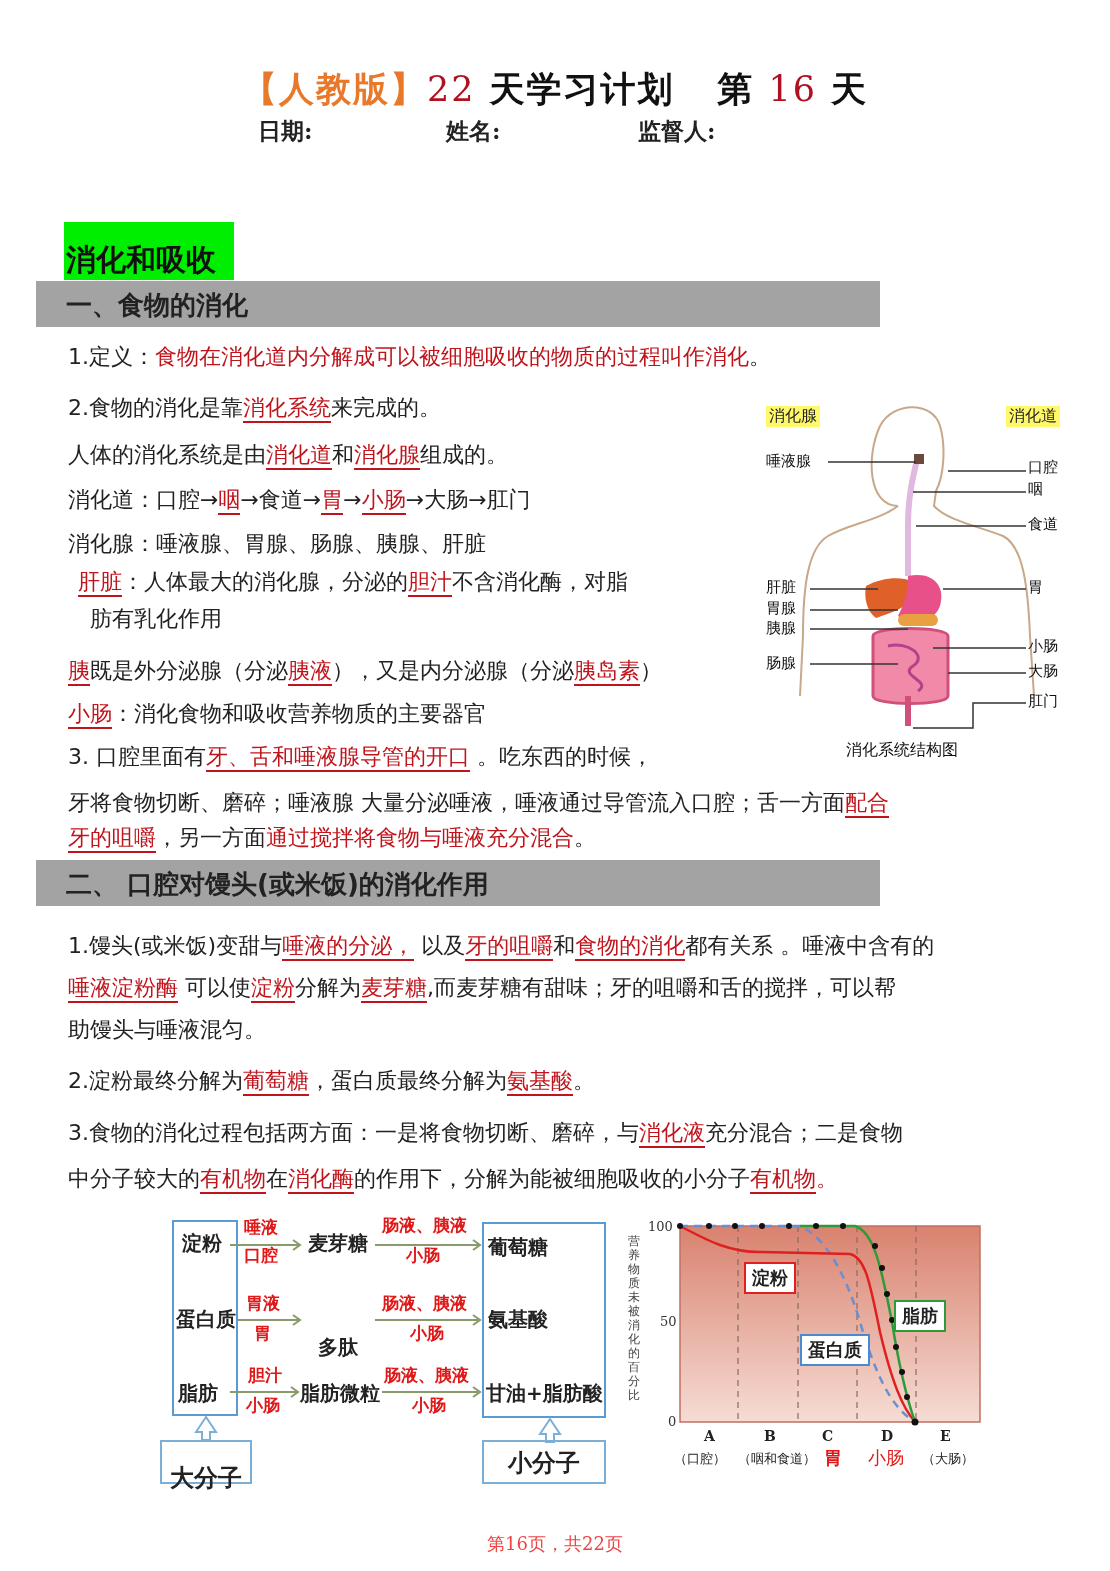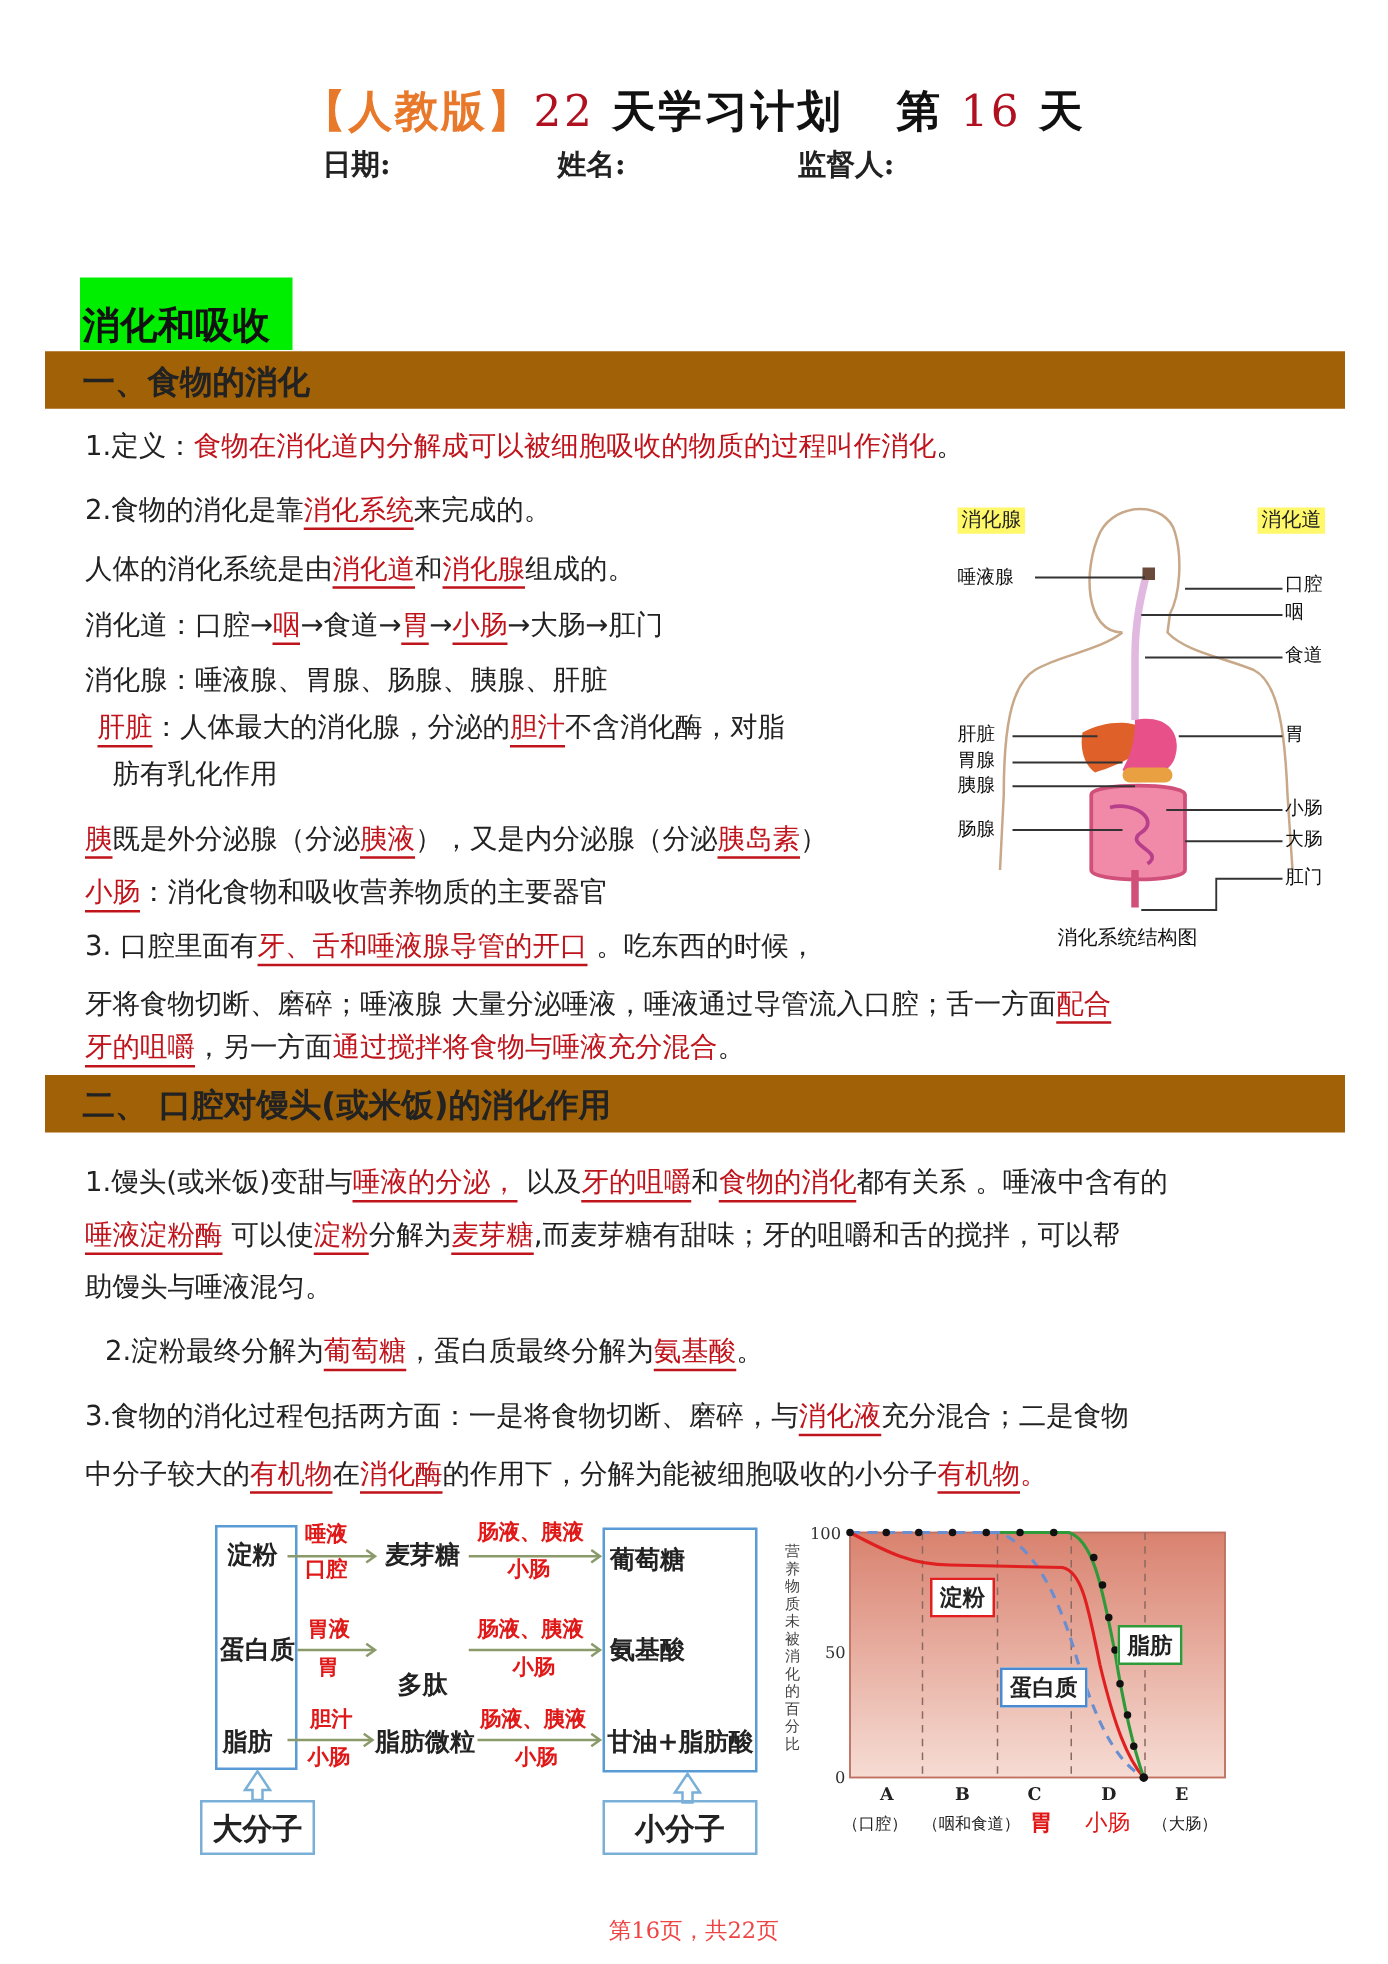--- a/index.html
+++ b/index.html
@@ -3,21 +3,21 @@
 <meta charset="utf-8">
 <style>
   * { box-sizing: border-box; margin: 0; padding: 0; }
   body { width: 1110px; height: 1571px; background: #ffffff; position: relative; overflow: hidden; font-family: "DejaVu Sans", "Liberation Sans", sans-serif; color: #222; }
   .abs { position: absolute; }
   .title { left: 0; width: 1110px; top: 66px; text-align: center; font-family: "DejaVu Serif", "Liberation Serif", serif; font-size: 35px; font-weight: bold; letter-spacing: 2px; color: #111; }
   .title .orange { color: #e8782a; }
   .title .red { color: #b01020; font-weight: normal; }
   .subtitle { top: 116px; font-family: "DejaVu Serif", "Liberation Serif", serif; font-size: 23px; font-weight: bold; color: #222; text-align: right; }
   .green-head { left: 64px; top: 222px; width: 170px; height: 58px; background: #00ee00; font-size: 30px; font-weight: bold; color: #111; padding-top: 18px; padding-left: 2px; }
-  .yellow-bar { left: 36px; width: 1040px; height: 46px; background: #a16207; font-size: 26px; font-weight: bold; color: #222; padding-left: 30px; padding-top: 7px; }
+  .yellow-bar { left: 36px; width: 844px; height: 46px; background: #a3a3a3; font-size: 26px; font-weight: bold; color: #222; padding-left: 30px; padding-top: 7px; }
   .line { left: 68px; font-size: 22px; color: #222; white-space: nowrap; }
   .r { color: #c0141c; }
   .u { color: #c0141c; border-bottom: 2px solid #c0141c; padding-bottom: 1px; }
   .diag-label { font-size: 15px; color: #111; }
   .yel-tag { background: #fff86a; padding: 0 3px; font-size: 16px; color: #222; }
   .flow-box { border: 2px solid #5b9bd5; }
   .flow-txt { font-size: 20px; font-weight: bold; color: #222; }
   .flow-red { font-size: 17px; font-weight: bold; color: #e01818; text-align: center; }
   .footer { left: 0; width: 1110px; top: 1532px; text-align: center; font-family: "DejaVu Serif", "Liberation Serif", serif; font-size: 18px; color: #ef4444; }
 </style>
@@ -119,21 +119,21 @@
 
 <div class="abs yellow-bar" style="top:860px;">二、 口腔对馒头(或米饭)的消化作用</div>
 
 <div class="abs line" style="top:931px;">
   <span>1.馒头(或米饭)变甜与</span><span class="u">唾液的分泌，</span><span> 以及</span><span class="u">牙的咀嚼</span><span>和</span><span class="u">食物的消化</span><span>都有关系 。唾液中含有的</span>
 </div>
 <div class="abs line" style="top:973px;">
   <span class="u">唾液淀粉酶</span><span>  可以使</span><span class="u">淀粉</span><span>分解为</span><span class="u">麦芽糖</span><span>,而麦芽糖有甜味；牙的咀嚼和舌的搅拌，可以帮</span>
 </div>
 <div class="abs line" style="top:1015px;">助馒头与唾液混匀。</div>
-<div class="abs line" style="top:1066px;margin-left:16px;">
+<div class="abs line" style="top:1066px;">
   <span>2.淀粉最终分解为</span><span class="u">葡萄糖</span><span>，蛋白质最终分解为</span><span class="u">氨基酸</span><span>。</span>
 </div>
 <div class="abs line" style="top:1118px;">
   <span>3.食物的消化过程包括两方面：一是将食物切断、磨碎，与</span><span class="u">消化液</span><span>充分混合；二是食物</span>
 </div>
 <div class="abs line" style="top:1164px;">
   <span>中分子较大的</span><span class="u">有机物</span><span>在</span><span class="u">消化酶</span><span>的作用下，分解为能被细胞吸收的小分子</span><span class="u">有机物</span><span class="r">。</span>
 </div>
 
 <div class="abs" style="left:160px; top:1212px; width:460px; height:280px;">
@@ -153,21 +153,21 @@
         <polyline points="131,175 138,180 131,185"></polyline>
       <line x1="222" y1="180" x2="320" y2="180"></line>
         <polyline points="313,175 320,180 313,185"></polyline>
     </g>
     <g stroke="#7ab0d8" stroke-width="2" fill="#fff">
       <path d="M36,220 L46,205 L56,220 L50,220 L50,228 L42,228 L42,220 Z"></path>
       <path d="M380,222 L390,207 L400,222 L394,222 L394,230 L386,230 L386,222 Z"></path>
     </g>
   </svg>
   <div class="abs" style="left:0; top:228px; width:92px; height:44px; border:2px solid #7ab0d8;">
-    <span class="flow-txt" style="font-size:24px; display:block; text-align:center; padding-top:5px;">大分子</span>
+    <span class="flow-txt" style="font-size:24px; display:block; text-align:center; padding-top:5px;margin-top:15px;">大分子</span>
   </div>
   <div class="abs" style="left:322px; top:228px; width:124px; height:44px; border:2px solid #7ab0d8;">
     <span class="flow-txt" style="font-size:24px; display:block; text-align:center; padding-top:5px;">小分子</span>
   </div>
 
   <span class="abs flow-txt" style="left:22px; top:18px;">淀粉</span>
   <span class="abs flow-red" style="left:84px; top:4px;">唾液</span>
   <span class="abs flow-red" style="left:84px; top:32px;">口腔</span>
   <span class="abs flow-txt" style="left:148px; top:18px;">麦芽糖</span>
   <span class="abs flow-red" style="left:222px; top:2px;">肠液、胰液</span>

